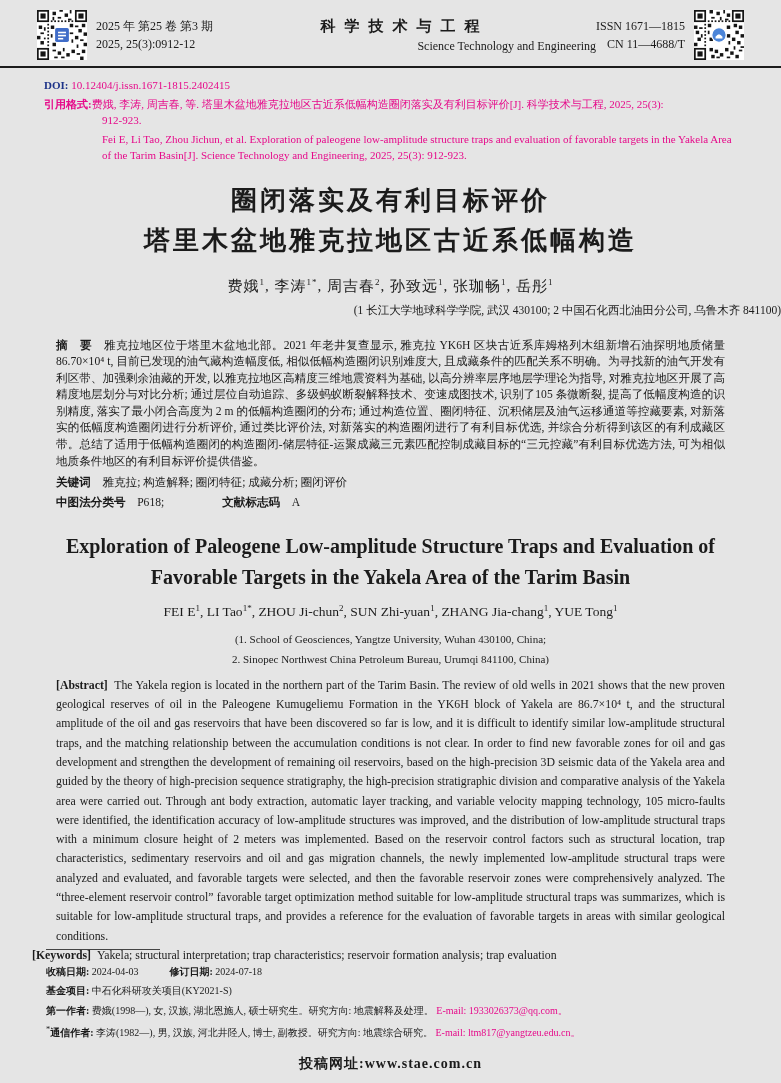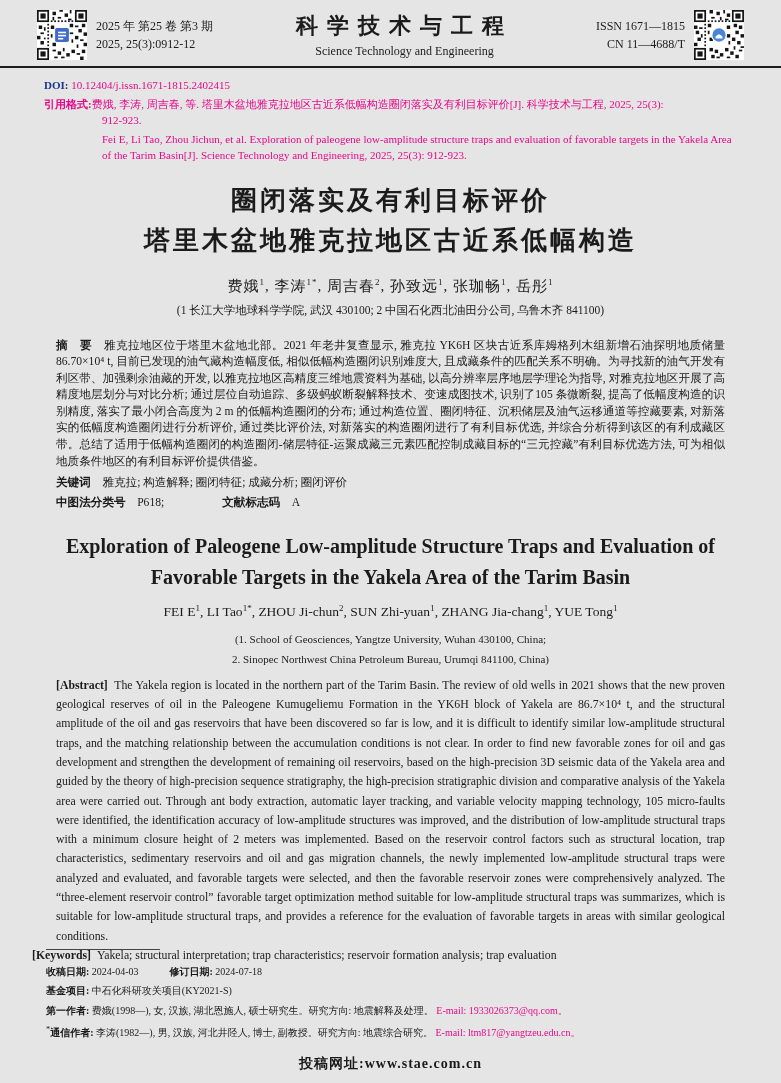--- a/index.html
+++ b/index.html
@@ -10,39 +10,39 @@
   .page{
     width:781px;height:1083px;margin:0 auto;background:#e5e5e5;color:var(--ink);
     font-family:"Liberation Serif","DejaVu Serif",serif;position:relative;overflow:hidden;
   }
   
   .hdr{display:flex;align-items:center;padding:10px 36px 6px 36px;border-bottom:2.5px solid #1c1c1c;}
   .qr{width:52px;height:50px;flex:0 0 auto;}
   .qr svg{width:100%;height:100%;display:block;}
   .issue{margin-left:8px;font-size:12px;line-height:18px;white-space:nowrap;}
   .jname{flex:1;text-align:center;}
-  .jname .cn{font-size:22px;letter-spacing:9px;font-weight:bold;font-family:Liberation Sans, sans-serif;}
-  .jname .en{font-size:12px;margin-top:3px;}
+  .jname .cn{font-size:15px;letter-spacing:9px;font-weight:bold;font-family:Liberation Sans, sans-serif;}
+  .jname .en{font-size:12px;margin-top:3px;text-align:right;}
   .issn{margin-right:8px;font-size:12px;line-height:18px;text-align:right;white-space:nowrap;}
   
   .meta{padding:9px 44px 0 44px;font-size:11px;line-height:16.5px;}
   .doi-row{white-space:nowrap;}
   .doi-label{color:var(--doi-blue);font-weight:bold;}
   .doi-val{color:var(--pink);}
   .cite{position:relative;color:var(--pink);margin-top:2px;}
   .cite .lbl{font-weight:bold;}
   .cite-cn{padding-left:0;}
   .cite-cn .body{display:inline;}
   .cite-indent{padding-left:58px;}
   
   .title-cn{margin-top:16px;text-align:center;font-family:"DejaVu Sans","Liberation Sans",sans-serif;
     font-size:26px;font-weight:bold;line-height:40px;letter-spacing:3px;}
   .authors-cn{margin-top:17px;text-align:center;font-size:15px;letter-spacing:1px;}
   .authors-cn sup,.authors-en sup{font-size:9px;}
-  .affil-cn{margin-top:7px;text-align:center;font-size:11.5px;}
+  .affil-cn{margin-top:7px;text-align:right;font-size:11.5px;}
   
   .abs-cn{margin:20px 56px 0 56px;font-size:11.6px;line-height:16.6px;text-align:justify;}
   .abs-cn .lbl,.kw-cn .lbl,.clc .lbl{font-weight:bold;}
   .kw-cn{margin:4px 56px 0 56px;font-size:11.6px;line-height:17px;}
   .clc{margin:3px 56px 0 56px;font-size:11.6px;line-height:17px;}
   .clc .gap{display:inline-block;width:58px;}
   
   .title-en{margin-top:20px;text-align:center;font-size:20px;font-weight:bold;line-height:31px;}
   .authors-en{margin-top:9px;text-align:center;font-size:13.5px;}
   .affil-en{margin-top:9px;text-align:center;font-size:11px;line-height:20px;}

